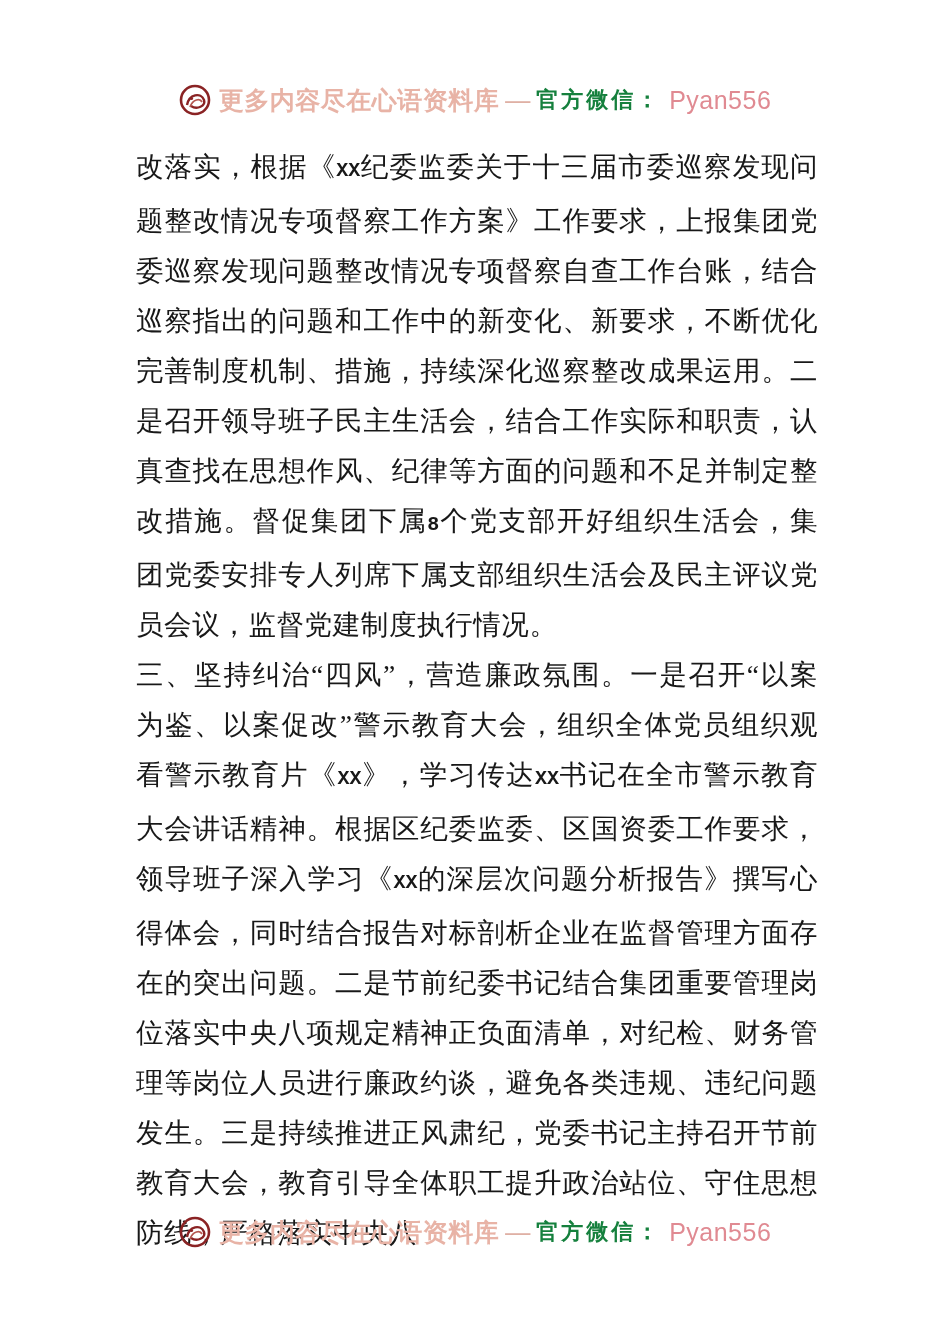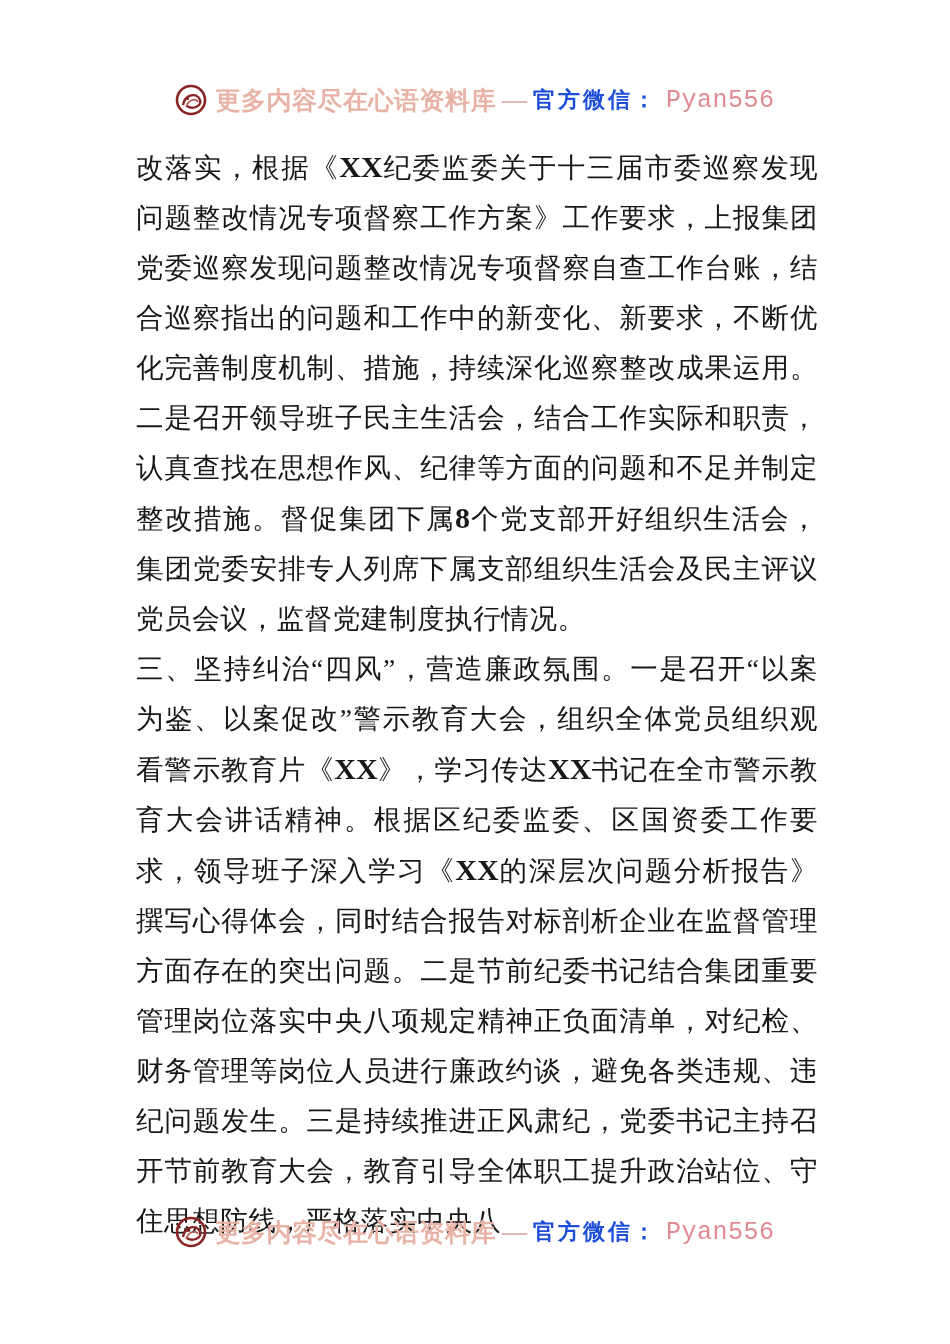--- a/index.html
+++ b/index.html
@@ -68,25 +68,25 @@
     font-weight: bold;
     color: #dfb0a4;
     letter-spacing: 0;
   }
 
   .wm-text-wechat {
     font-family: Liberation Serif, serif;
     font-size: 22px;
     font-weight: bold;
     letter-spacing: 3px;
-    color: #1d4ed8;
+    color: #15803d;
   }
 
   .wm-text-id {
-    font-family: Liberation Mono, monospace;
+    font-family: Liberation Sans, sans-serif;
     font-size: 25px;
     letter-spacing: 0.5px;
     color: #e08a92;
     margin-left: 2px;
   }
 
   
   .doc-body {
     position: absolute;
     left: 136px;
@@ -106,23 +106,23 @@
     text-indent: 0;
     word-break: break-all;
   }
 
   .para + .para {
     margin-top: 0px;
   }
 
   
   .alt {
-    font-family: Liberation Serif, serif;
+    font-family: Liberation Mono, monospace;
     font-weight: bold;
-    font-size: 30px;
+    font-size: 20px;
     letter-spacing: 0;
   }
 </style>
 </head>
 <body>
 
 <div class="page">
 
   <div class="watermark watermark-top">
     <span class="wm-logo">

